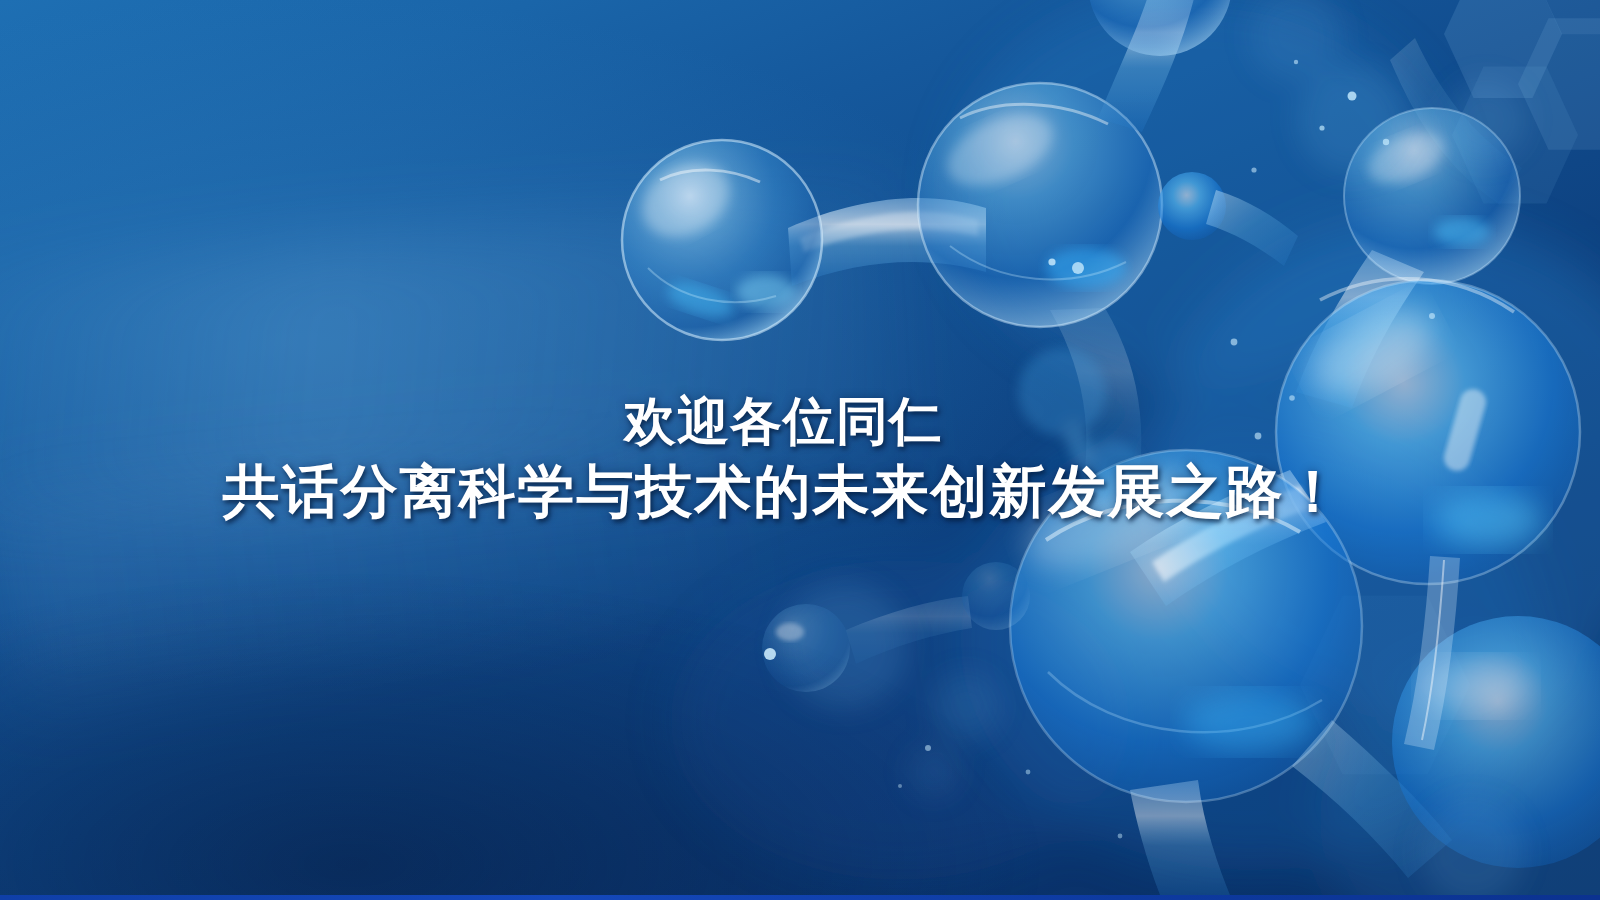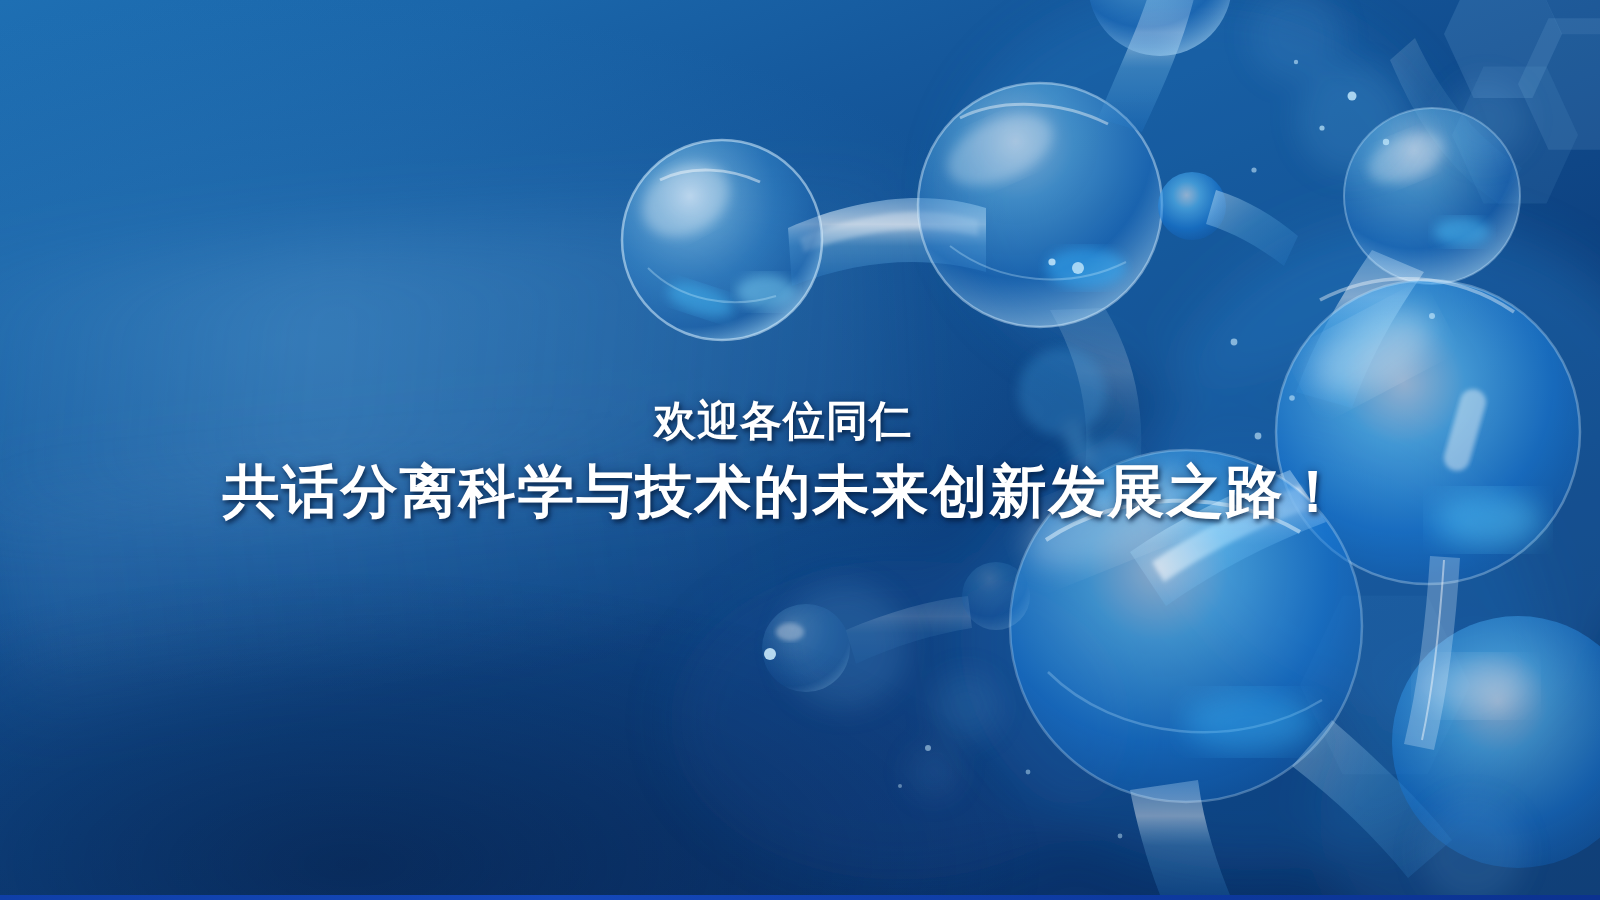--- a/index.html
+++ b/index.html
@@ -76,21 +76,21 @@
   }
   .line {
     color: #ffffff;
     font-weight: bold;
     letter-spacing: 1px;
     white-space: nowrap;
     text-shadow:
       2px 3px 4px rgba(3,22,52,0.62),
       0 0 10px rgba(6,30,70,0.45);
   }
-  .line1 { font-size: 42px; line-height: 66px; }
+  .line1 { font-size: 52px; line-height: 66px; }
   .line2 { font-size: 57px; line-height: 74px; letter-spacing: 2px; }
 
   
   .bottom-strip {
     position:absolute; left:0; bottom:0; width:100%; height:5px;
     background: linear-gradient(90deg, #0f3fa8 0%, #1448bb 35%, #0d3aa0 70%, #0b3290 100%);
   }
   
   .vignette {
     position:absolute; inset:0;

